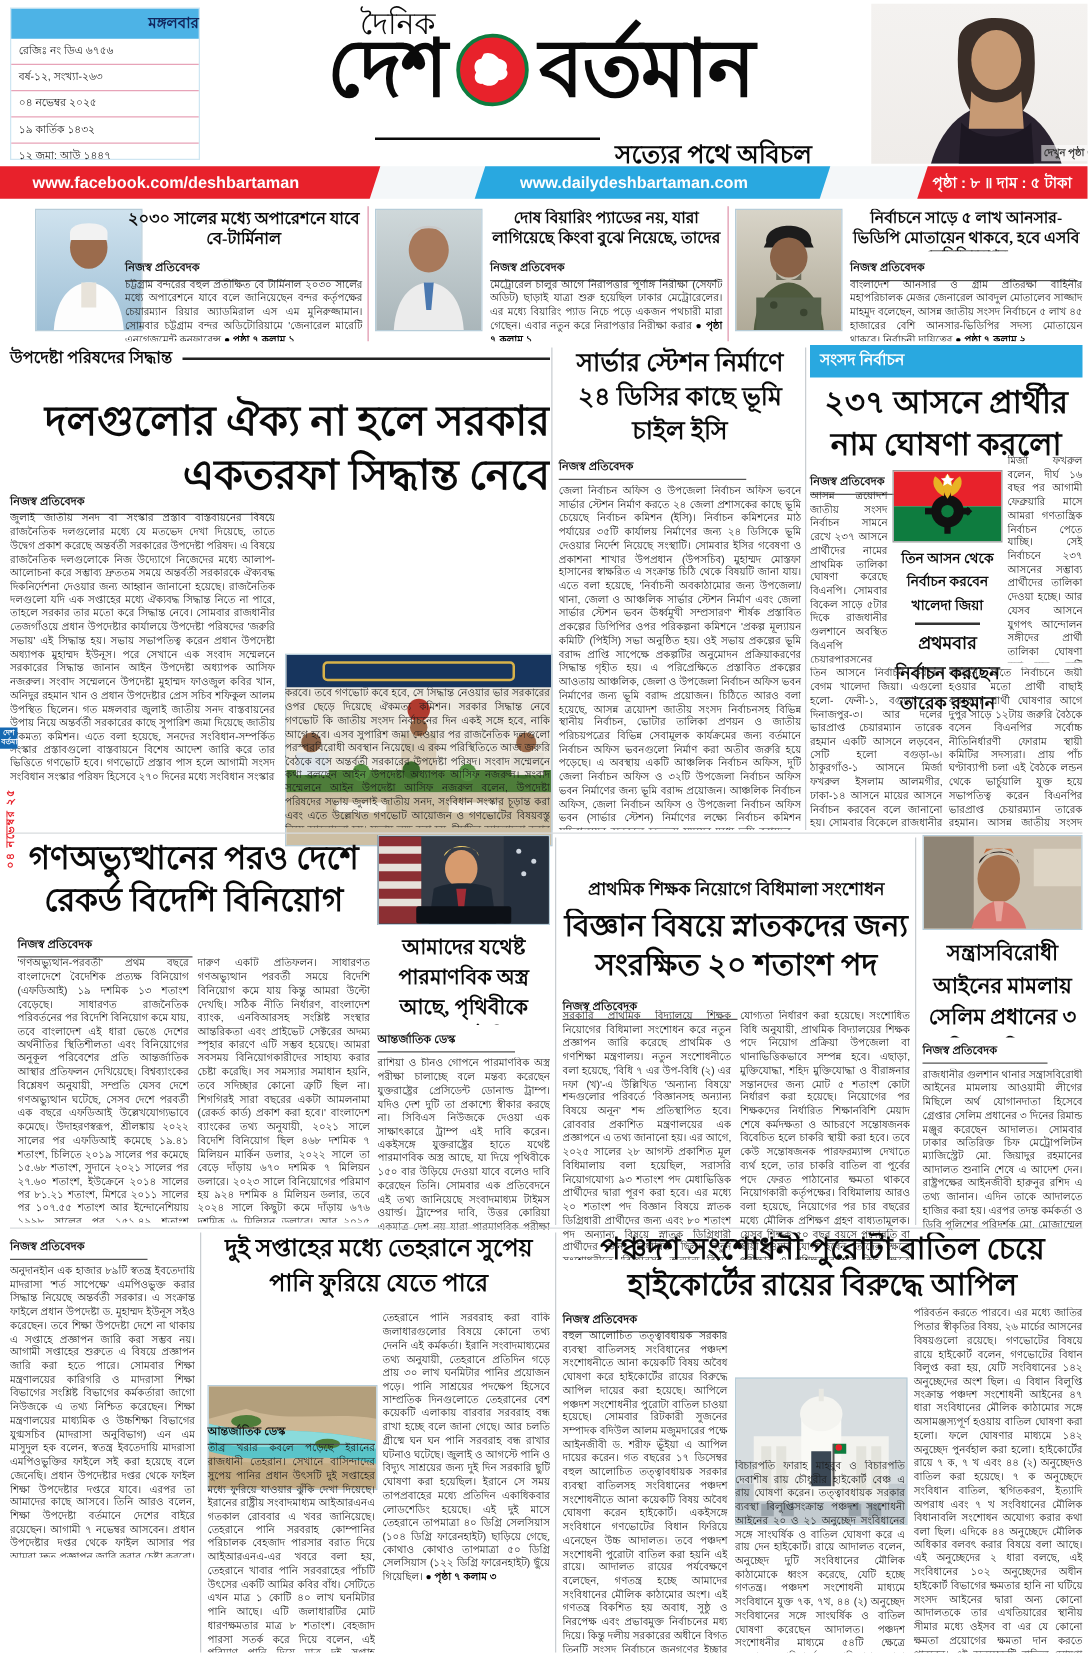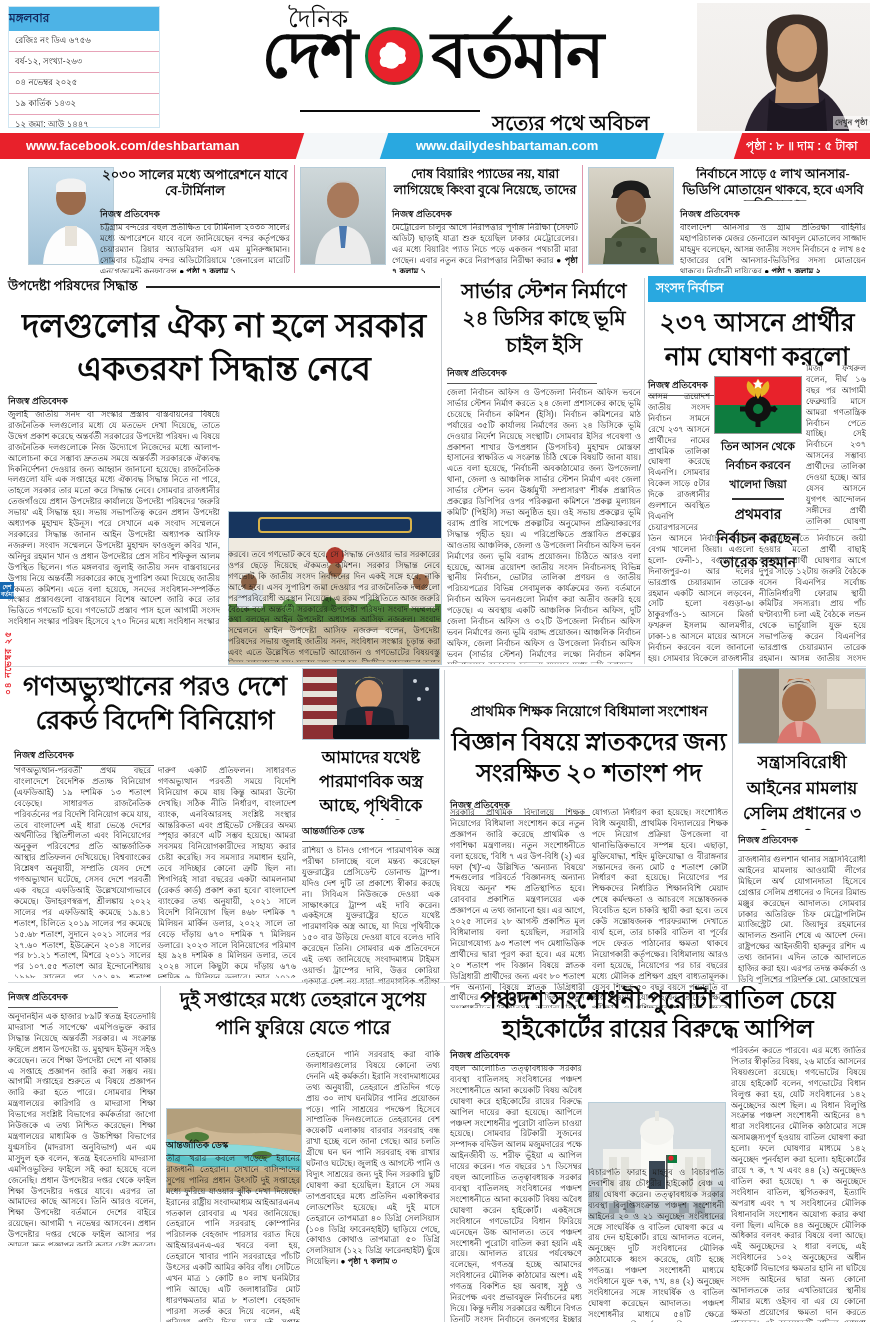--- a/index.html
+++ b/index.html
@@ -1,21 +1,21 @@
 <!DOCTYPE html>
 <html><head>
 <meta charset="utf-8">
 <style>
   html,body{margin:0;padding:0;}
   body{width:870px;height:1328px;position:relative;background:#ffffff;
        font-family:"Liberation Sans","DejaVu Sans",sans-serif;color:#1a1a1a;overflow:hidden;}
   .abs{position:absolute;}
   
   .infobox{border:1px solid #cfe6f2;background:#fff;}
-  .infobox-head{background:#4db3e6;color:#12275e;font-weight:bold;font-size:12px;text-align:left;padding:2px 0;}
+  .infobox-head{background:#4db3e6;color:#12275e;font-weight:bold;font-size:12px;text-align:right;padding:2px 0;}
   .infobox-row{font-size:8.5px;color:#222;padding:3px 6px;border-bottom:1px solid #e7a3b8;}
   .infobox-row:last-child{border-bottom:none;}
   .daily{font-size:24px;font-weight:normal;color:#0a0a0a;font-family:"Liberation Serif",serif;}
   .title-big{font-size:64px;font-weight:bold;color:#0a0a0a;line-height:1;font-family:"Liberation Serif",serif;letter-spacing:-1px;}
   .logo-circle{width:52px;height:52px;border-radius:50%;background:#e8222b;border:3px solid #0e7c3f;display:inline-flex;align-items:center;justify-content:center;}
   .tag-rule{height:2px;background:#0a0a0a;}
   .tagline{font-size:20px;font-weight:bold;color:#0a0a0a;font-family:"Liberation Serif",serif;}
   
   .banner{background:#f4f7f9;}
   .banner-red{background:#e8212b;}
@@ -145,21 +145,21 @@
 </div>
 
 <div class="abs vsep" style="left:441px;top:278px;height:386px;"></div>
 <div class="abs vsep" style="left:644px;top:278px;height:386px;"></div>
 
 <div class="abs" style="left:8px;top:276px;width:432px;height:388px;">
   <div style="display:flex;align-items:center;gap:8px;">
     <span class="kicker" style="white-space:nowrap;">উপদেষ্টা পরিষদের সিদ্ধান্ত</span>
     <span class="kicker-line" style="flex:1;"></span>
   </div>
-  <div class="hl" style="margin-top:8px;height:90px;font-size:33px;line-height:1.3;">দলগুলোর ঐক্য না হলে সরকার একতরফা সিদ্ধান্ত নেবে</div>
+  <div class="hl" style="margin-top:20px;height:90px;font-size:33px;line-height:1.3;text-align:right;">দলগুলোর ঐক্য না হলে সরকার একতরফা সিদ্ধান্ত নেবে</div>
   <div class="abs byline" style="left:0;top:118px;width:210px;">নিজস্ব প্রতিবেদক</div>
   <div class="abs photo" style="left:220px;top:116px;width:212px;height:152px;border:1px solid #b7cdd9;background:#e9e4da;">
     <svg width="212" height="152" viewBox="0 0 212 152">
       <rect x="0" y="0" width="212" height="26" fill="#17355e"></rect>
       <rect x="30" y="6" width="152" height="14" rx="3" fill="none" stroke="#d8b24a" stroke-width="2"></rect>
       <rect x="0" y="26" width="212" height="66" fill="#efeae0"></rect>
       <circle cx="106" cy="44" r="9" fill="#b03a2e"></circle>
       <rect x="92" y="62" width="28" height="30" fill="#d9cdb8"></rect>
       <circle cx="106" cy="58" r="7" fill="#9b6b4c"></circle>
       <rect x="0" y="92" width="212" height="18" fill="#4e7d3a"></rect>

